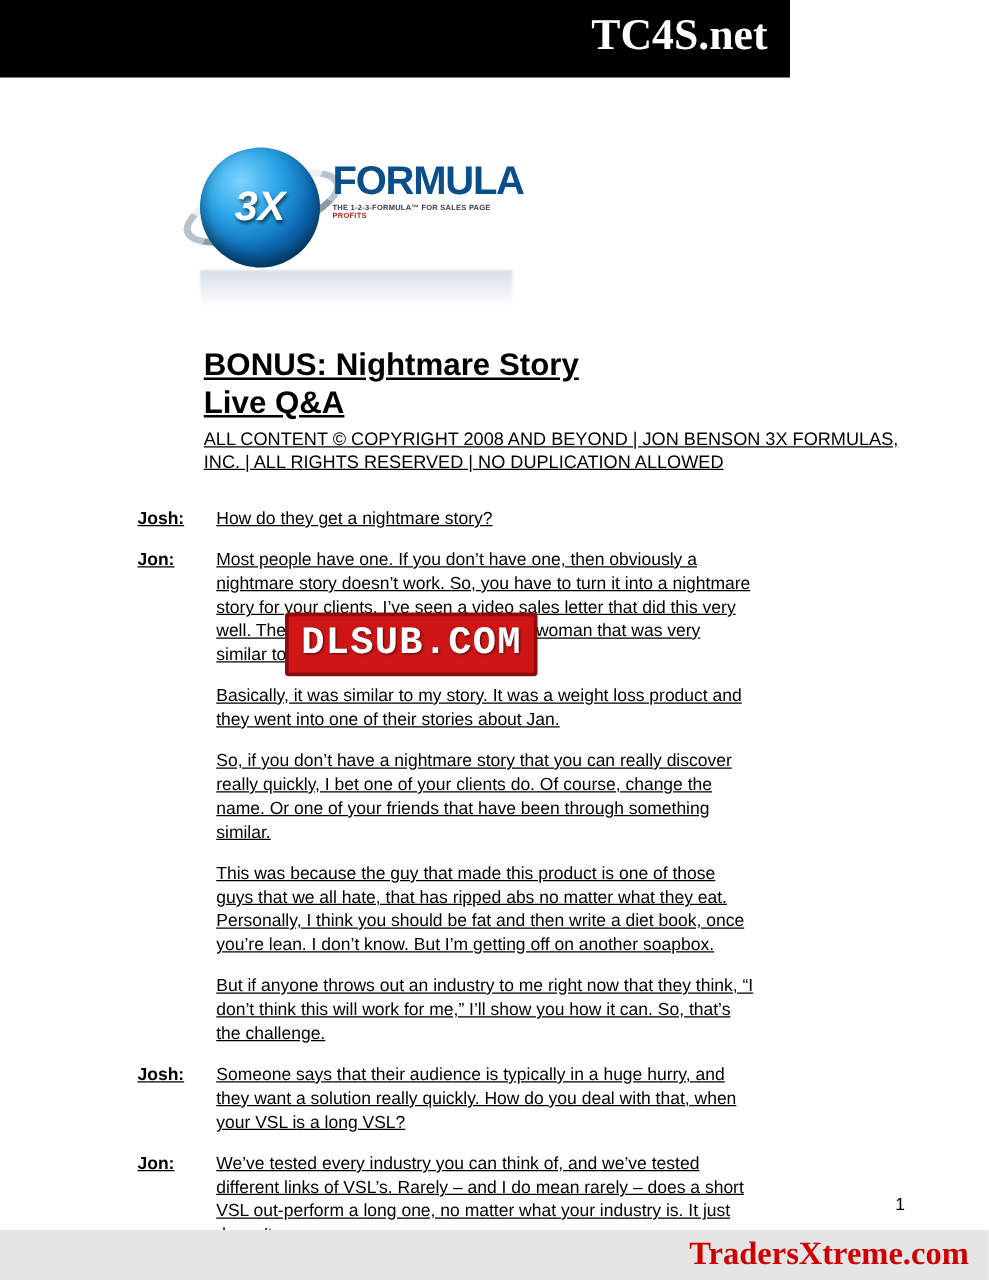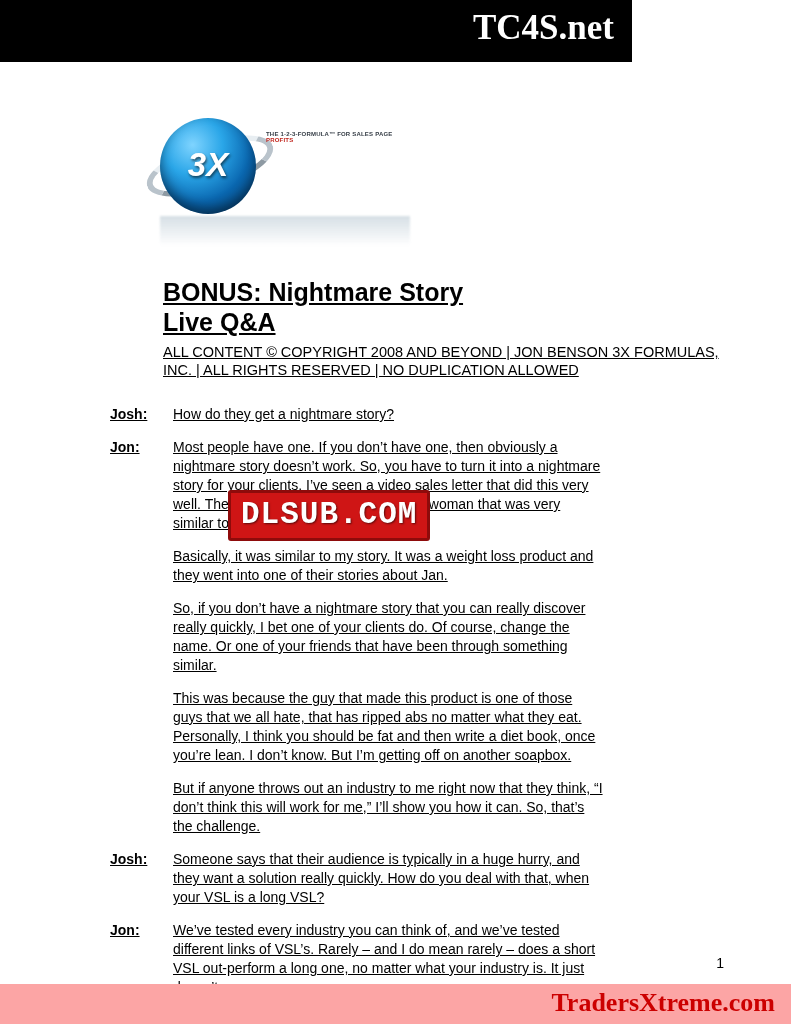--- a/index.html
+++ b/index.html
@@ -37,21 +37,21 @@
     white-space: nowrap;
   }
 
   
   .bottom-watermark {
     position: absolute;
     bottom: 0;
     left: 0;
     width: 791px;
     height: 40px;
-    background: #fca5a5;
+    background: #e5e5e5;
   }
   .bottom-watermark .wm-text {
     position: absolute;
     right: 16px;
     top: 4px;
     font-family: "Liberation Serif", serif;
     font-weight: bold;
     font-size: 26px;
     color: #cc0000;
     white-space: nowrap;
@@ -226,20 +226,21 @@
 <div class="top-watermark">
   <div class="wm-text">TC4S.net</div>
 </div>
 
 <div class="logo-wrap">
   <div class="logo-ring"></div>
   <div class="logo-orb">
     <span class="x3">3X</span>
   </div>
   <div class="logo-text">
+    <div class="l2">FORMULA</div>
     <div class="l3"><span>THE 1-2-3-FORMULA™ FOR SALES PAGE </span><span class="red">PROFITS</span></div>
   </div>
   <div class="logo-reflection"></div>
 </div>
 
 <div class="doc">
   <h1 class="title">
     <span>BONUS: Nightmare Story</span><br>
     <span>Live Q&amp;A</span>
   </h1>

